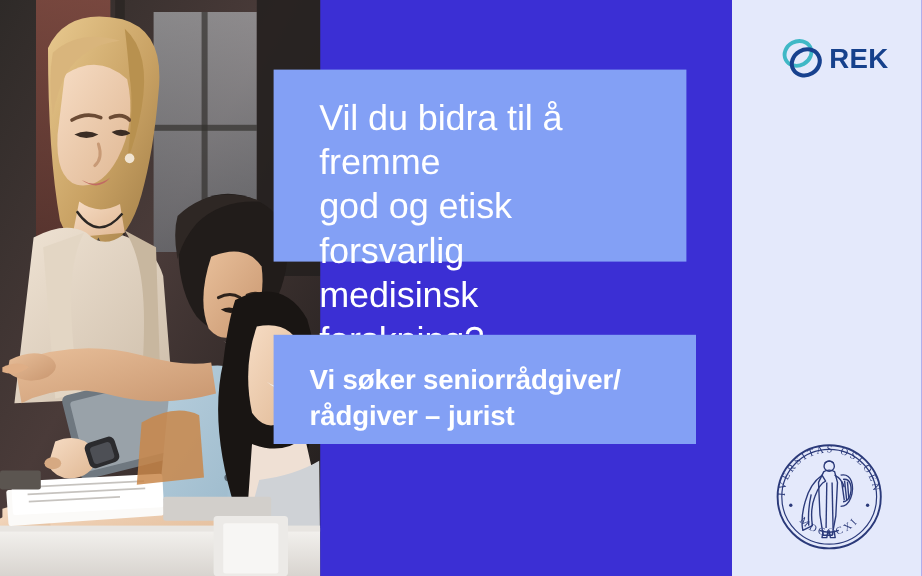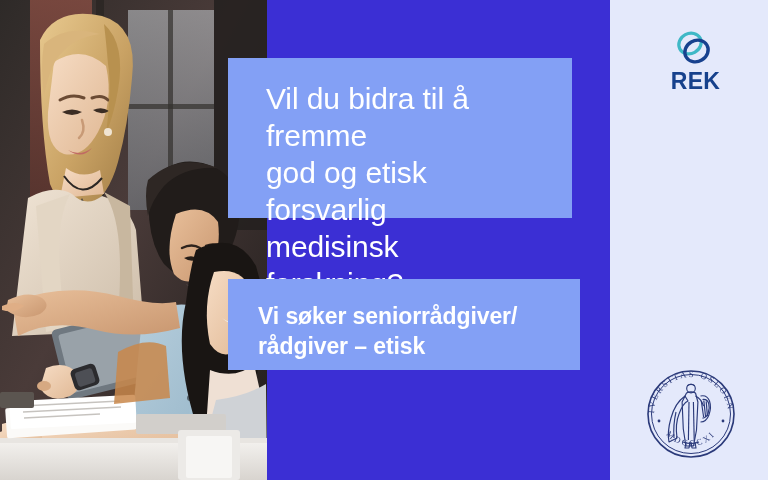--- a/index.html
+++ b/index.html
@@ -108,21 +108,20 @@
   
   .rek-logo {
     position: absolute;
     left: 650px;
     top: 28px;
     width: 90px;
     height: 42px;
     display: flex;
     align-items: center;
     cursor: pointer;
-    flex-direction: column;
   }
   .rek-mark { width: 40px; height: 40px; flex: 0 0 auto; }
   .rek-word {
     font-size: 23px;
     font-weight: 700;
     color: #16418C;
     letter-spacing: 0.3px;
     margin-left: 1px;
   }
 
@@ -279,21 +278,21 @@
   <div class="right-panel"></div>
 
   <div class="text-box box-headline">
     <div class="headline-text">Vil du bidra til å fremme
 god og etisk forsvarlig
 medisinsk forskning?</div>
   </div>
 
   <div class="text-box box-subhead">
     <div class="subhead-text">Vi søker seniorrådgiver/
-rådgiver – etisk</div>
+rådgiver – jurist</div>
   </div>
 
 
   <div class="rek-logo">
     <svg class="rek-mark" viewBox="0 0 40 40">
       <ellipse cx="15" cy="15.5" rx="11.5" ry="10" transform="rotate(-28 15 15.5)" fill="none" stroke="#3FB8C6" stroke-width="3.2"></ellipse>
       <ellipse cx="21.5" cy="23" rx="12" ry="10.5" transform="rotate(-30 21.5 23)" fill="none" stroke="#17418E" stroke-width="3.4"></ellipse>
     </svg>
     <span class="rek-word">REK</span>
   </div>

